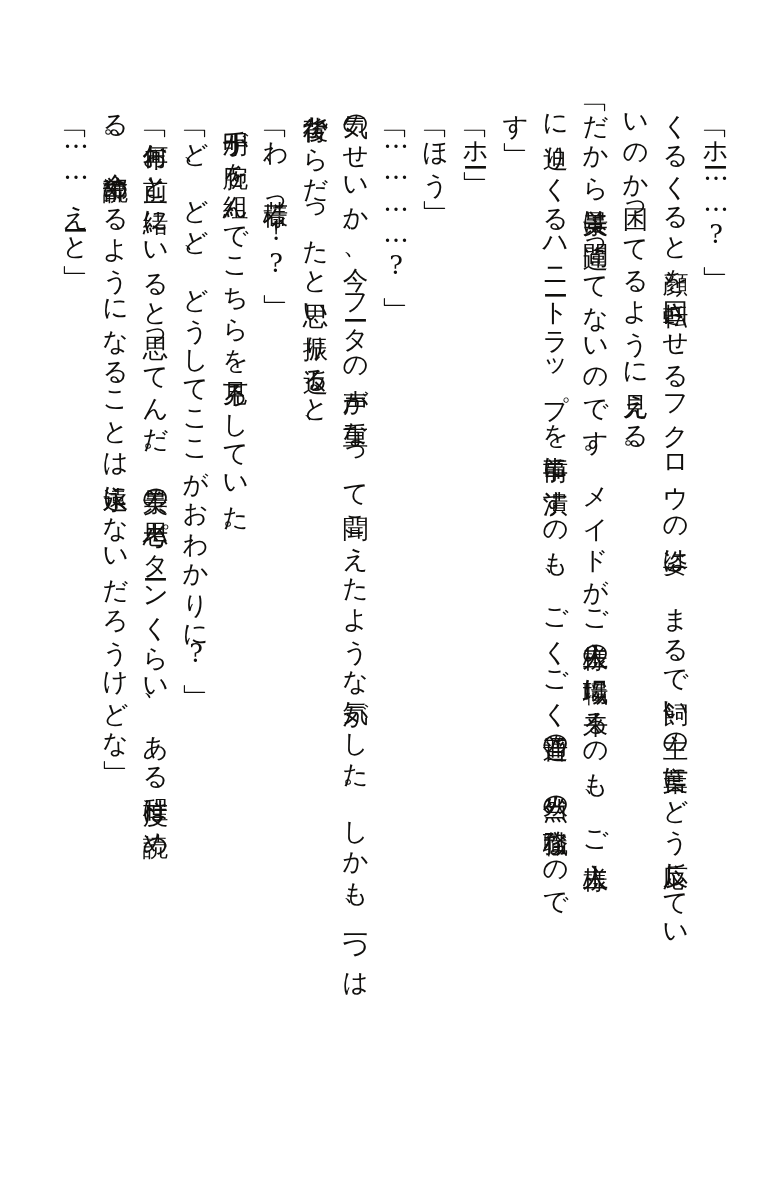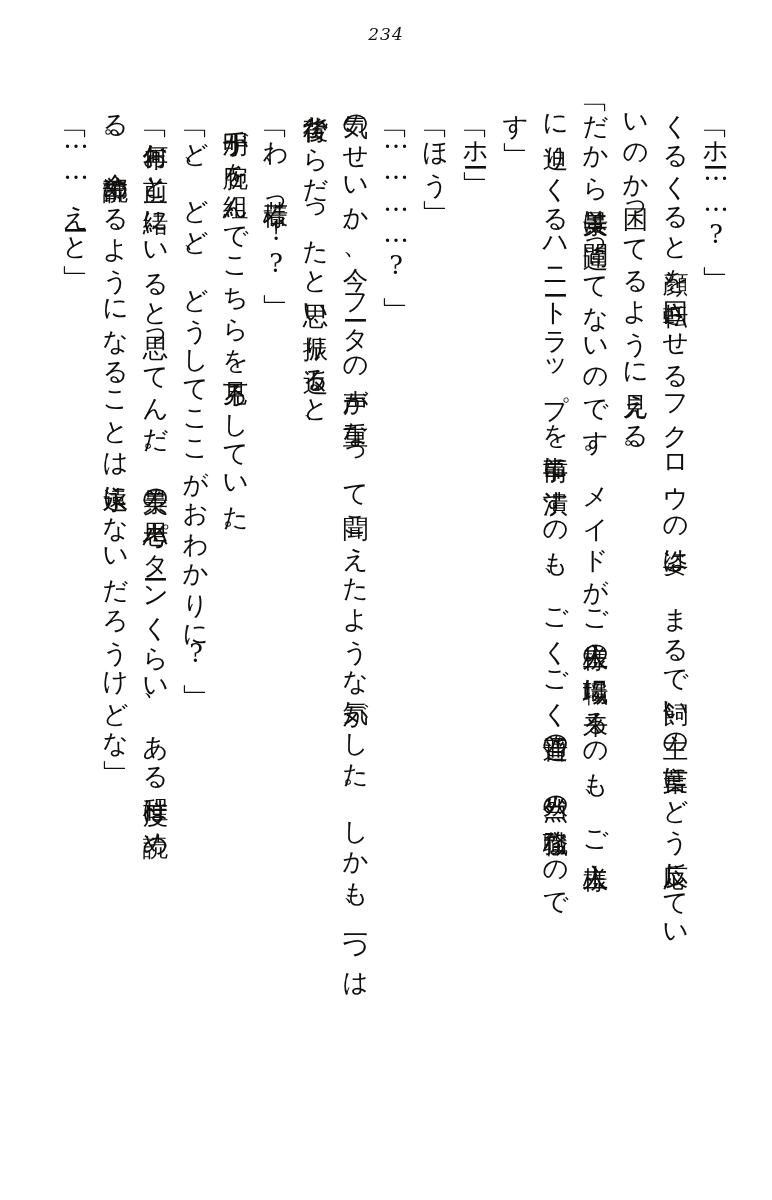--- a/index.html
+++ b/index.html
@@ -59,21 +59,20 @@
   }
   .col.indent2 {
     padding-top: 14px;
   }
 </style>
 </head>
 <body>
 
 <div class="page">
 
-  <div class="page-number">234</div>
 
   <div class="body-text">
     <div class="col indent">「ホー……?」</div>
     <div class="col">くるくると顔を回転させるフクロウの姿は、まるで飼い主の言葉にどう反応してい</div>
     <div class="col">いのか困ってるように見える。</div>
     <div class="col">「だから美景は間違ってないのです。メイドがご主人様の職場に来るのも、ご主人様</div>
     <div class="col">に迫りくるハニートラップを事前に潰すのも、ごくごく普通の、当然の職務なので</div>
     <div class="col">す」</div>
     <div class="col indent">「ホー」</div>
     <div class="col indent">「ほう」</div>

